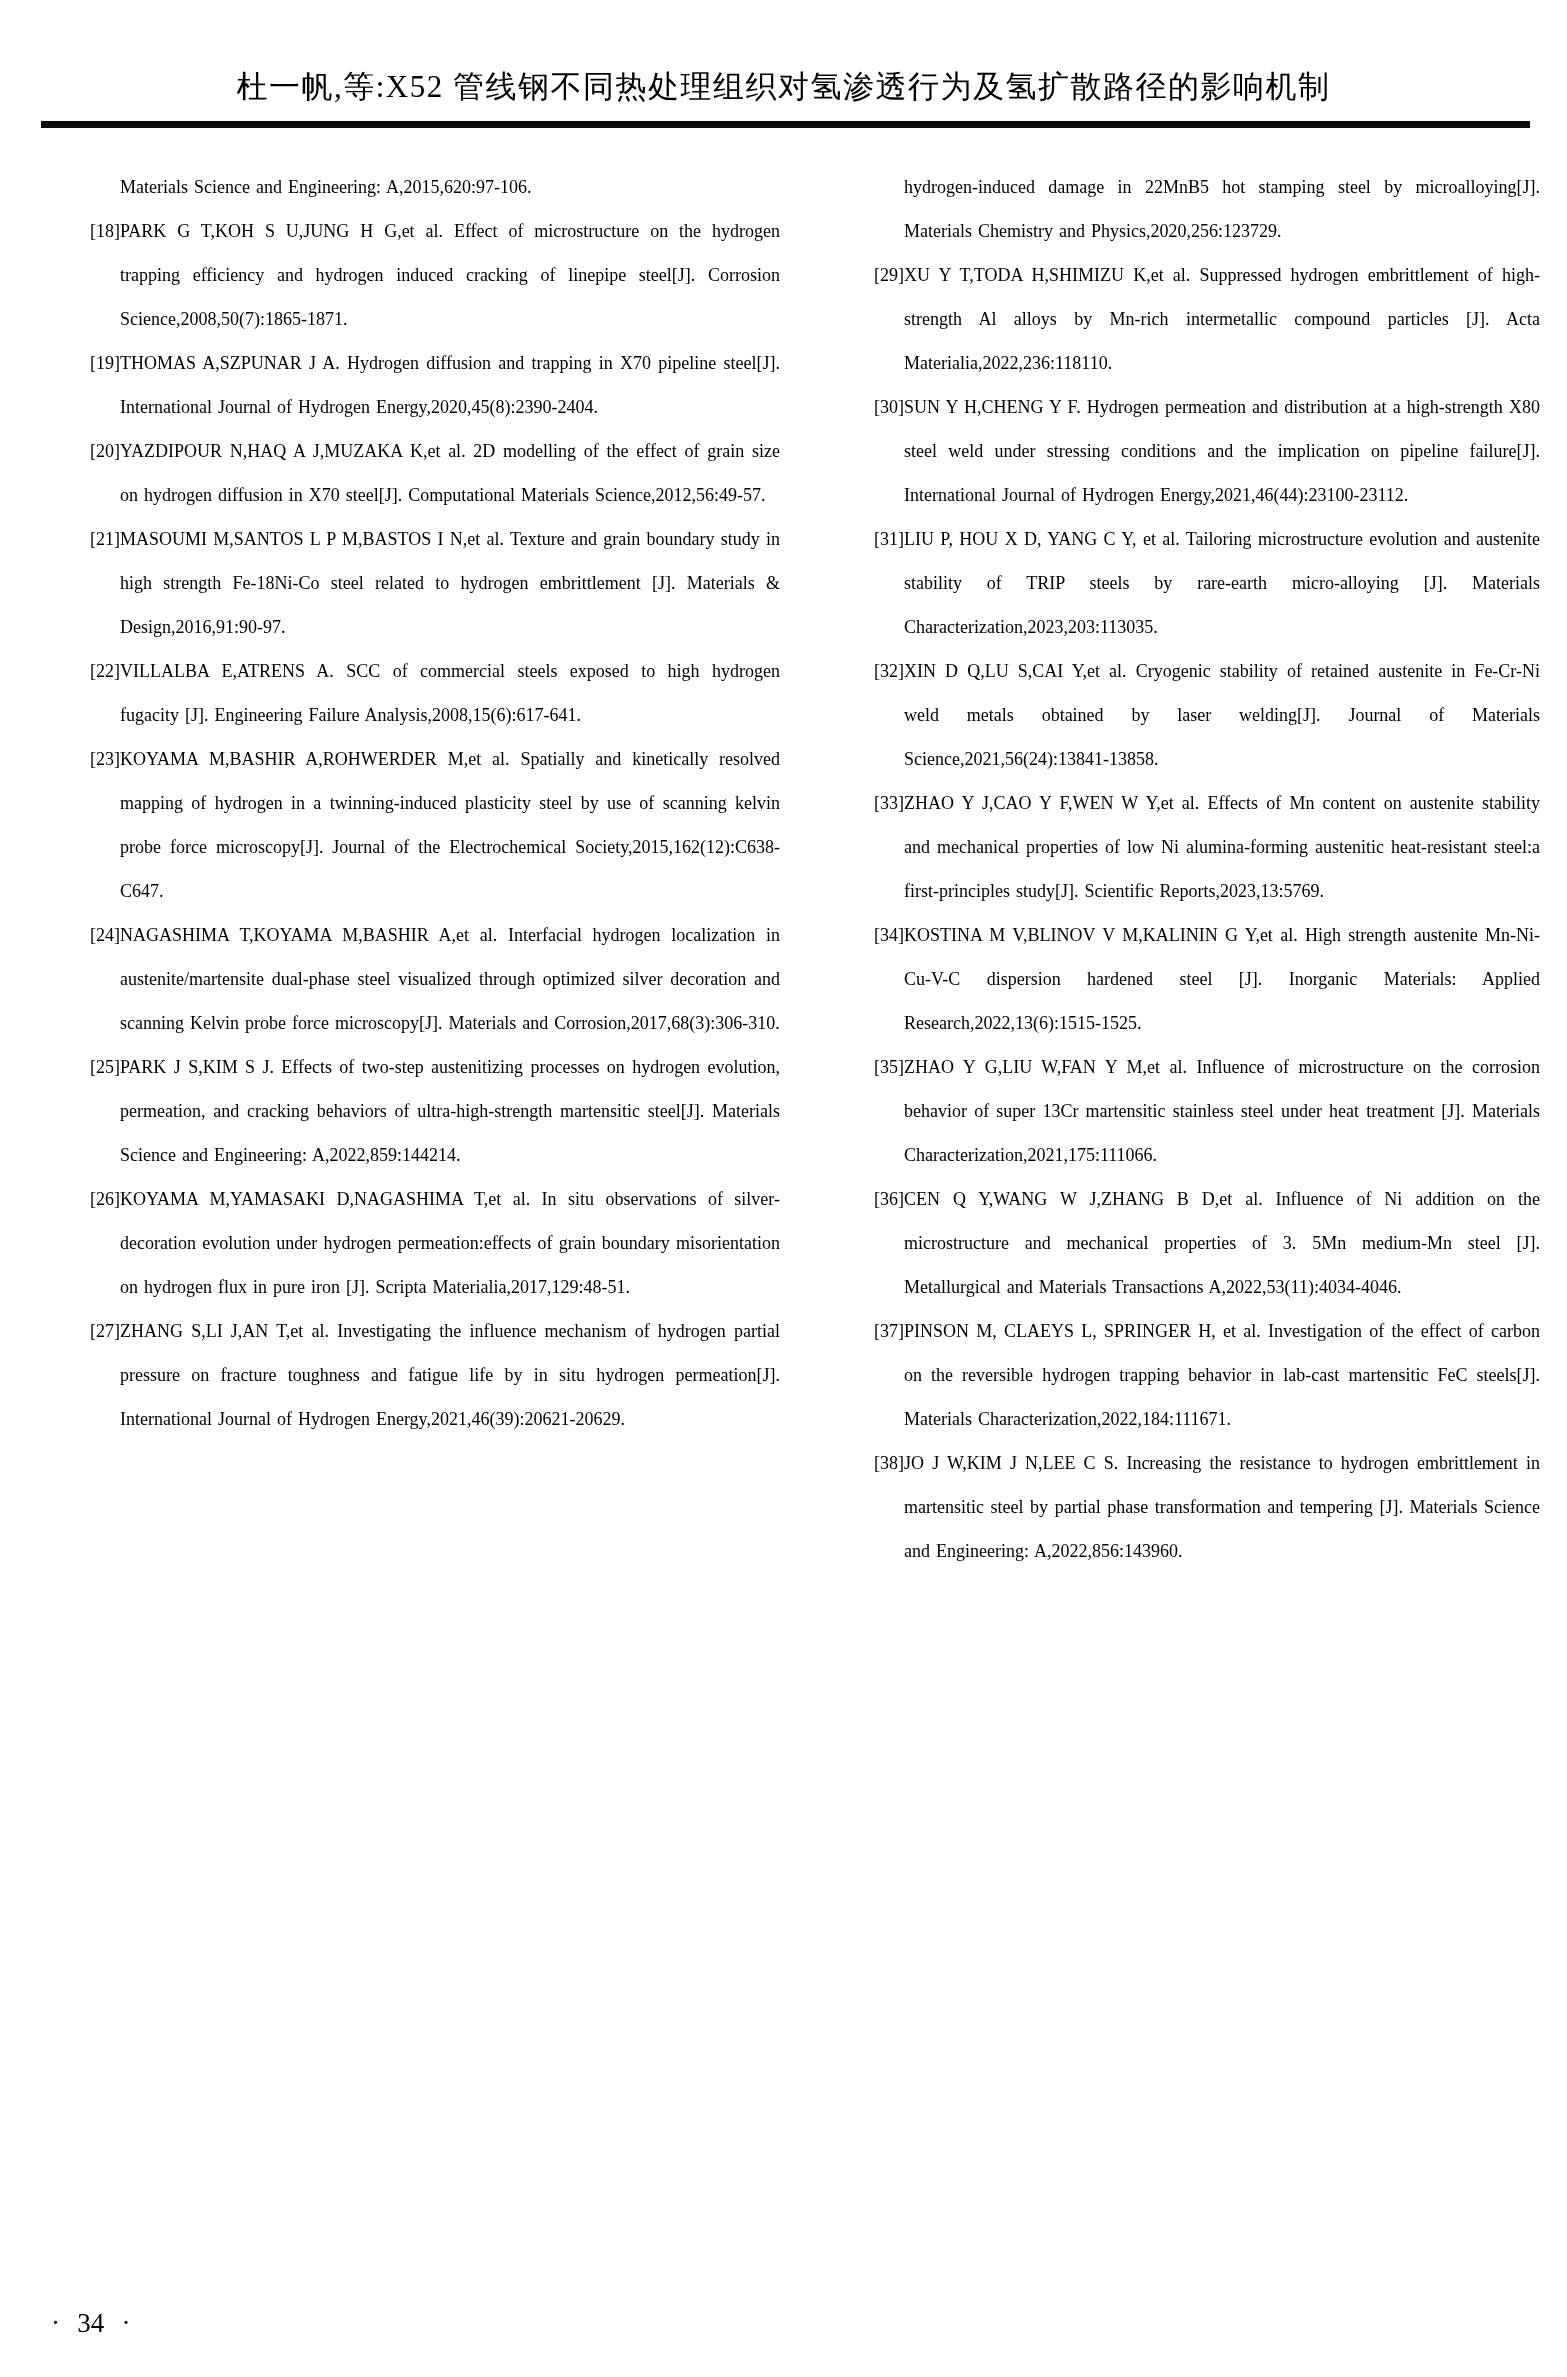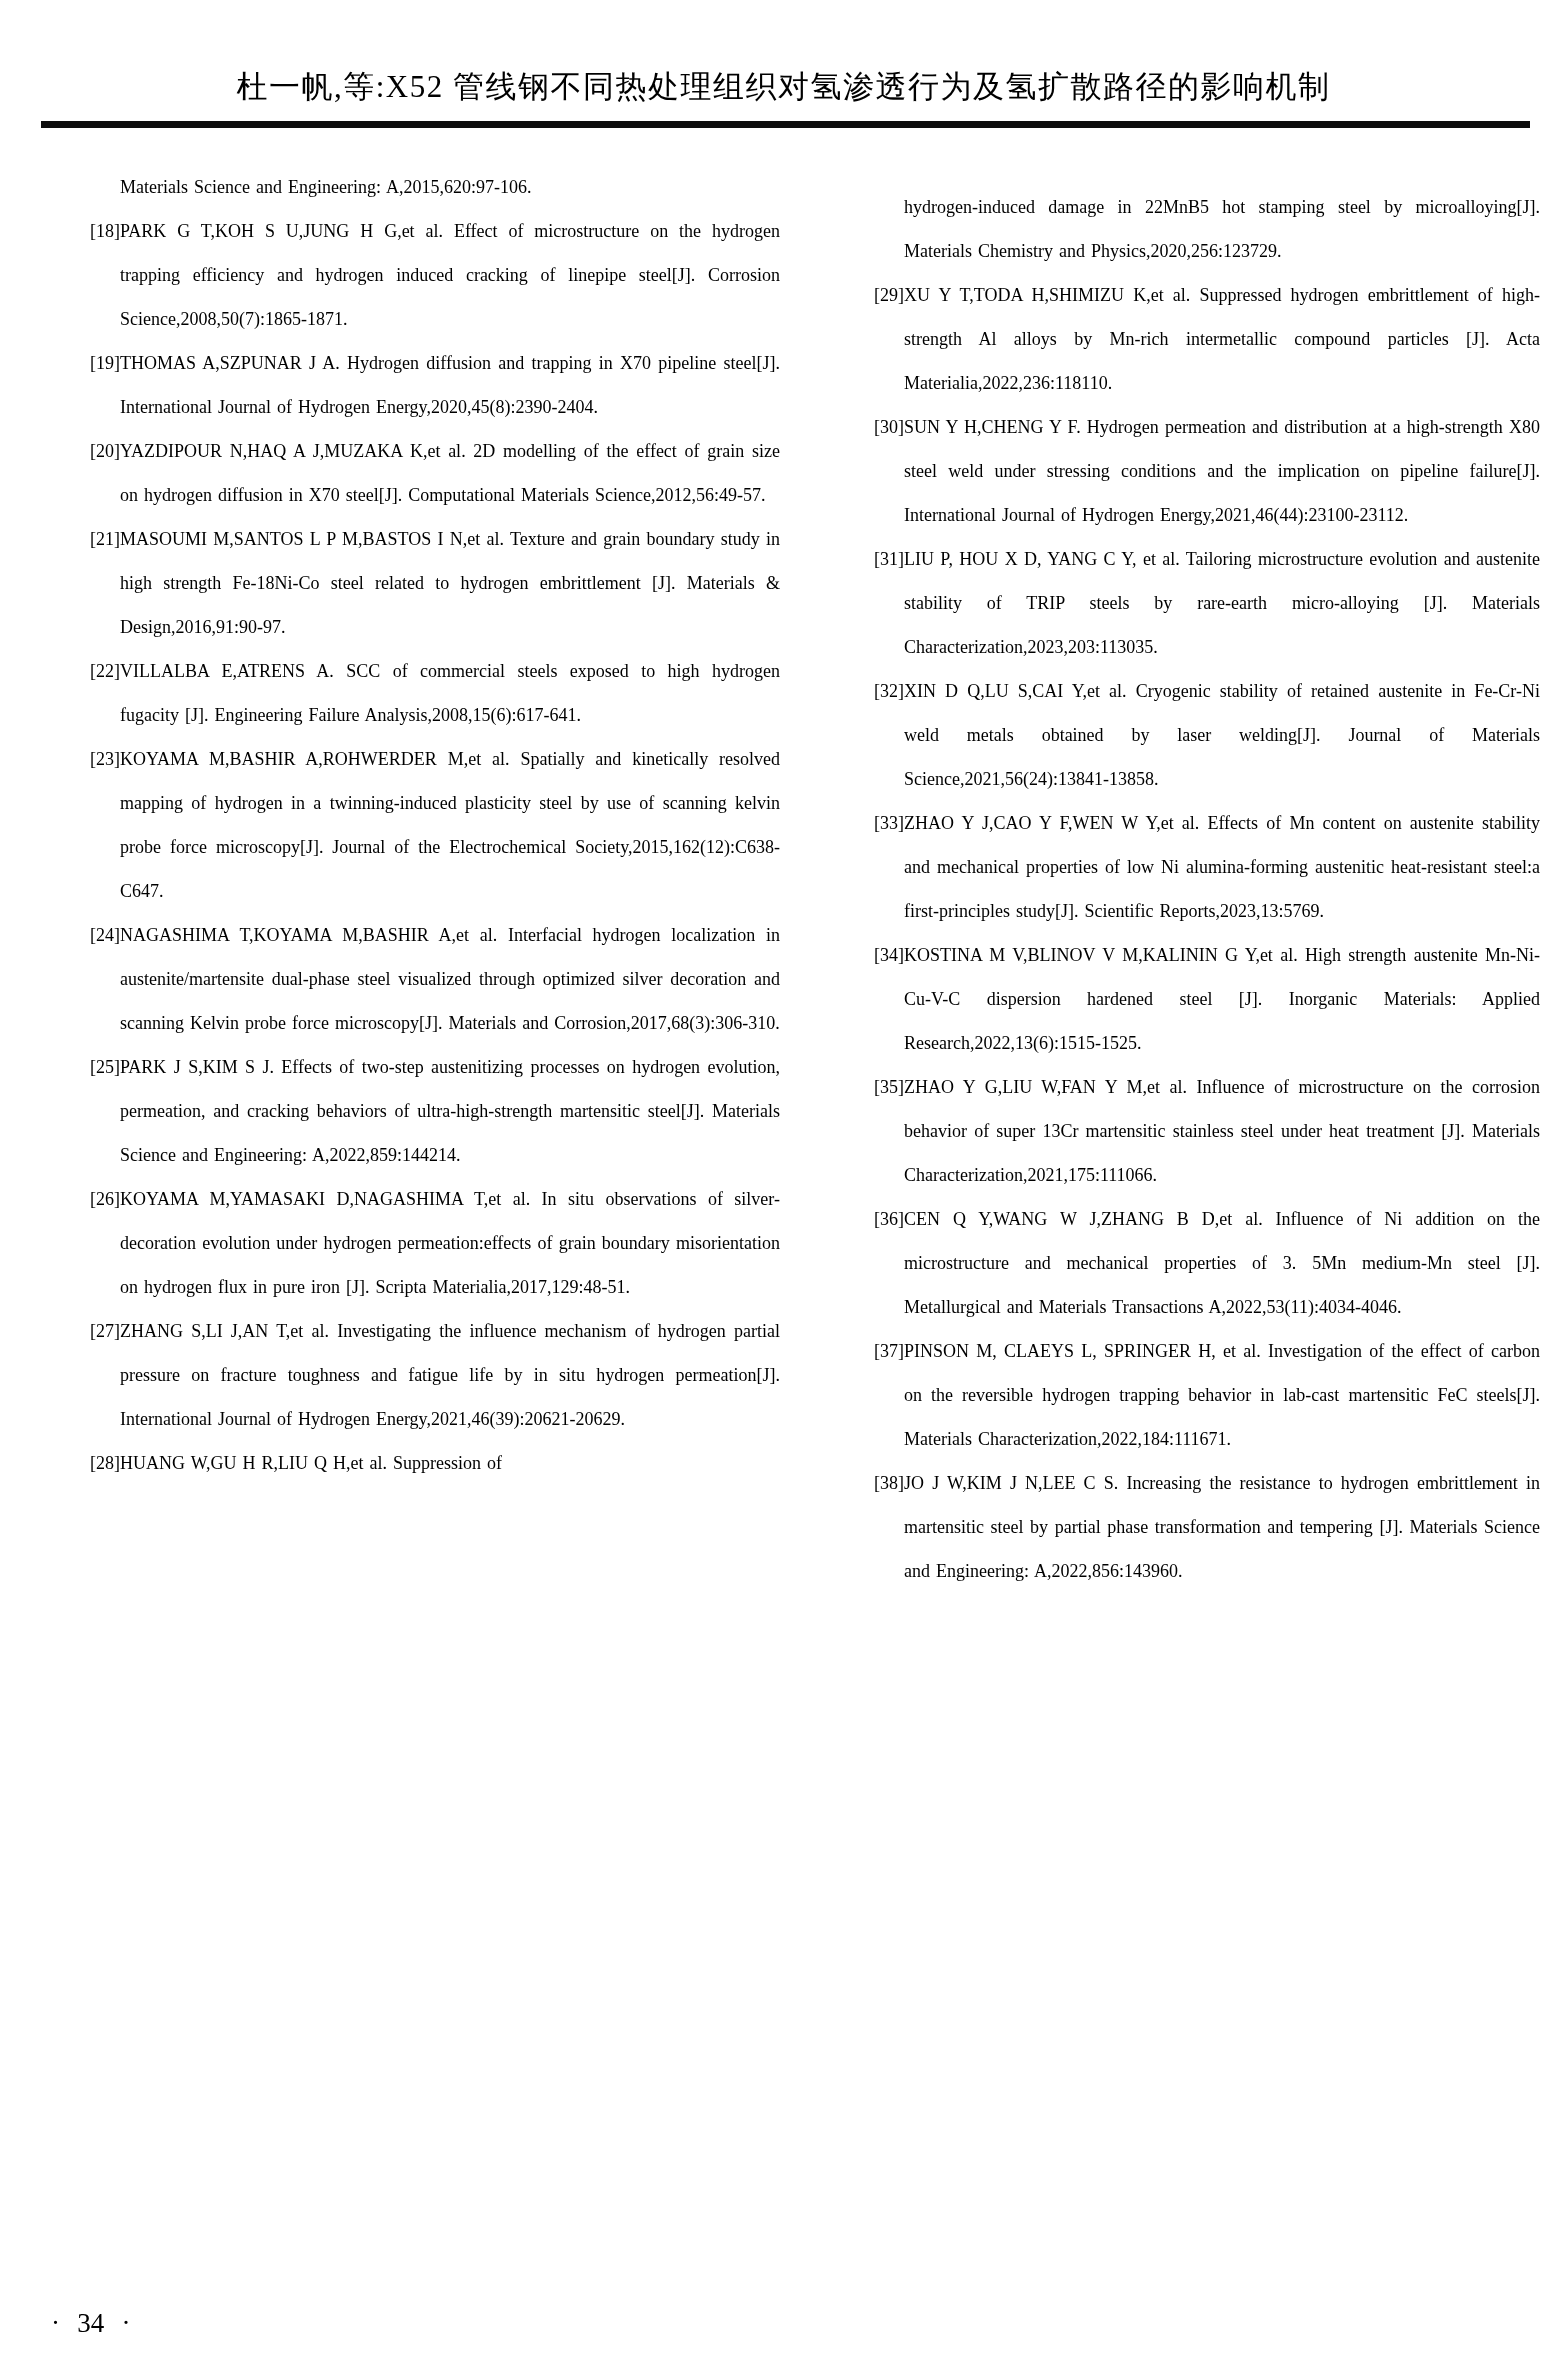--- a/index.html
+++ b/index.html
@@ -24,21 +24,21 @@
     width: 1489px; height: 6.7px;
     background: #0d0d0d;
   }
   .ref-col {
     position: absolute;
     top: 165px;
     font-size: 18px;
     line-height: 44px;
   }
   .col-left  { left: 30px;   width: 750px; }
-  .col-right { left: 814px; width: 726px; margin-top: 20px; }
+  .col-right { left: 814px; width: 726px; }
   .ref { display: flex; align-items: flex-start; }
   .ref-num {
     flex: 0 0 90px;
     text-align: right;
     white-space: nowrap;
   }
   .ref-text {
     flex: 1 1 auto;
     text-align: justify;
     text-justify: inter-word;
@@ -96,24 +96,20 @@
       <div class="ref-text">PARK J S,KIM S J. Effects of two-step austenitizing processes on hydrogen evolution, permeation, and cracking behaviors of ultra-high-strength martensitic steel[J]. Materials Science and Engineering: A,2022,859:144214.</div>
     </div>
     <div class="ref">
       <div class="ref-num">[26]</div>
       <div class="ref-text">KOYAMA M,YAMASAKI D,NAGASHIMA T,et al. In situ observations of silver-decoration evolution under hydrogen permeation:effects of grain boundary misorientation on hydrogen flux in pure iron [J]. Scripta Materialia,2017,129:48-51.</div>
     </div>
     <div class="ref">
       <div class="ref-num">[27]</div>
       <div class="ref-text">ZHANG S,LI J,AN T,et al. Investigating the influence mechanism of hydrogen partial pressure on fracture toughness and fatigue life by in situ hydrogen permeation[J]. International Journal of Hydrogen Energy,2021,46(39):20621-20629.</div>
     </div>
-    <div class="ref">
-      <div class="ref-num">[28]</div>
-      <div class="ref-text">HUANG W,GU H R,LIU Q H,et al. Suppression of</div>
-    </div>
   </div>
 
 <div id="col-right" class="ref-col col-right">
     <div class="ref">
       <div class="ref-num"></div>
       <div class="ref-text">hydrogen-induced damage in 22MnB5 hot stamping steel by microalloying[J]. Materials Chemistry and Physics,2020,256:123729.</div>
     </div>
     <div class="ref">
       <div class="ref-num">[29]</div>
       <div class="ref-text">XU Y T,TODA H,SHIMIZU K,et al. Suppressed hydrogen embrittlement of high-strength Al alloys by Mn-rich intermetallic compound particles [J]. Acta Materialia,2022,236:118110.</div>

